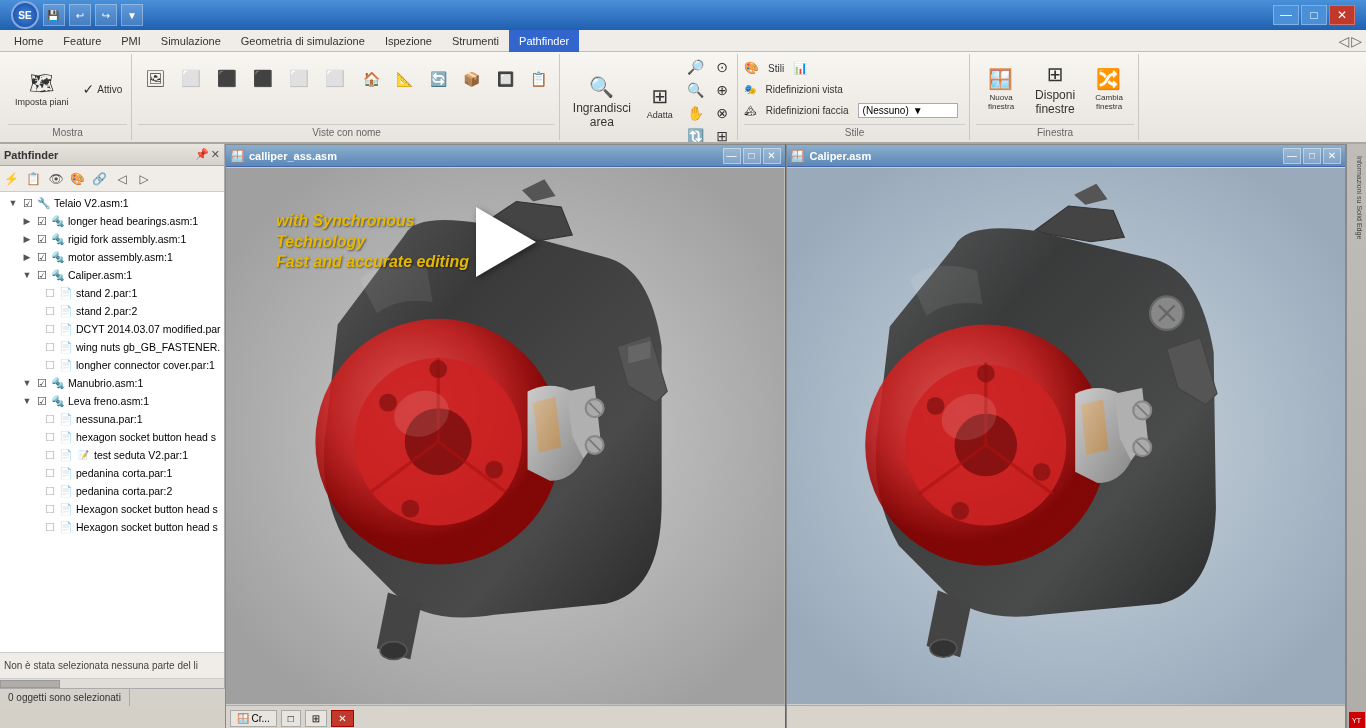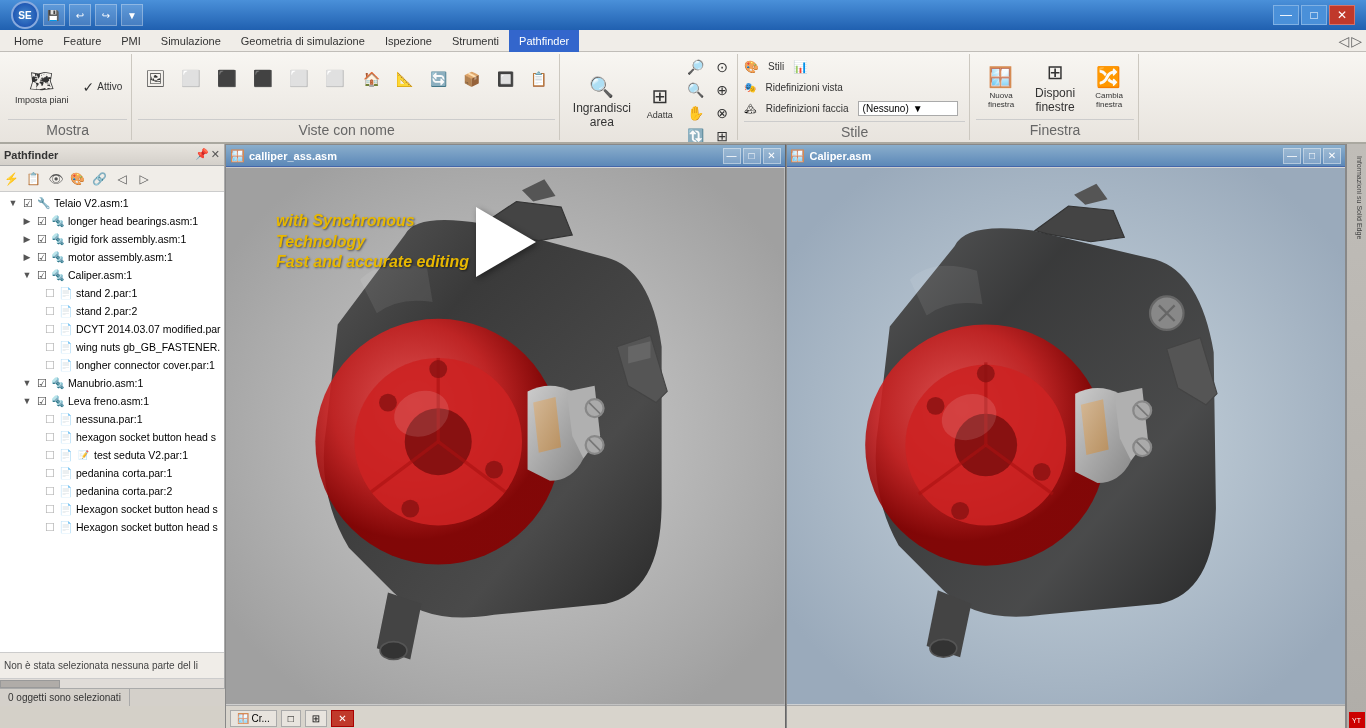--- a/index.html
+++ b/index.html
@@ -72,21 +72,21 @@
     }
     .ribbon-group {
       display: flex;
       flex-direction: column;
       align-items: stretch;
       border-right: 1px solid #ccc8c0;
       padding: 0 4px;
       min-width: fit-content;
     }
     .ribbon-group-label {
-      font-size: 14px;
+      font-size: 10px;
       color: #666;
       text-align: center;
       margin-top: auto;
       padding: 2px 0;
       border-top: 1px solid #ccc;
     }
     .ribbon-buttons {
       display: flex;
       align-items: center;
       gap: 2px;

